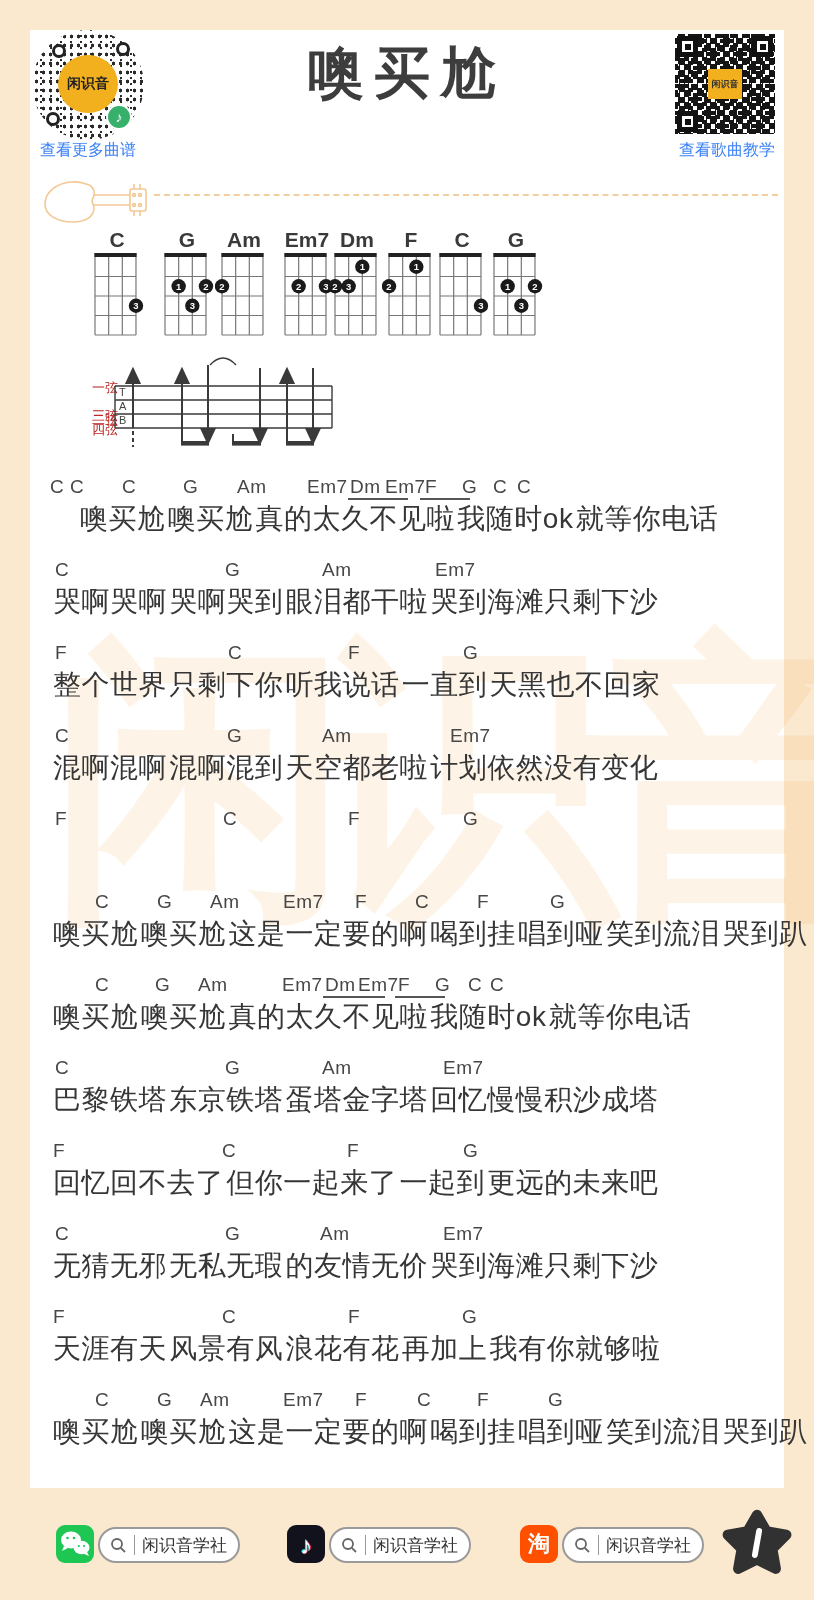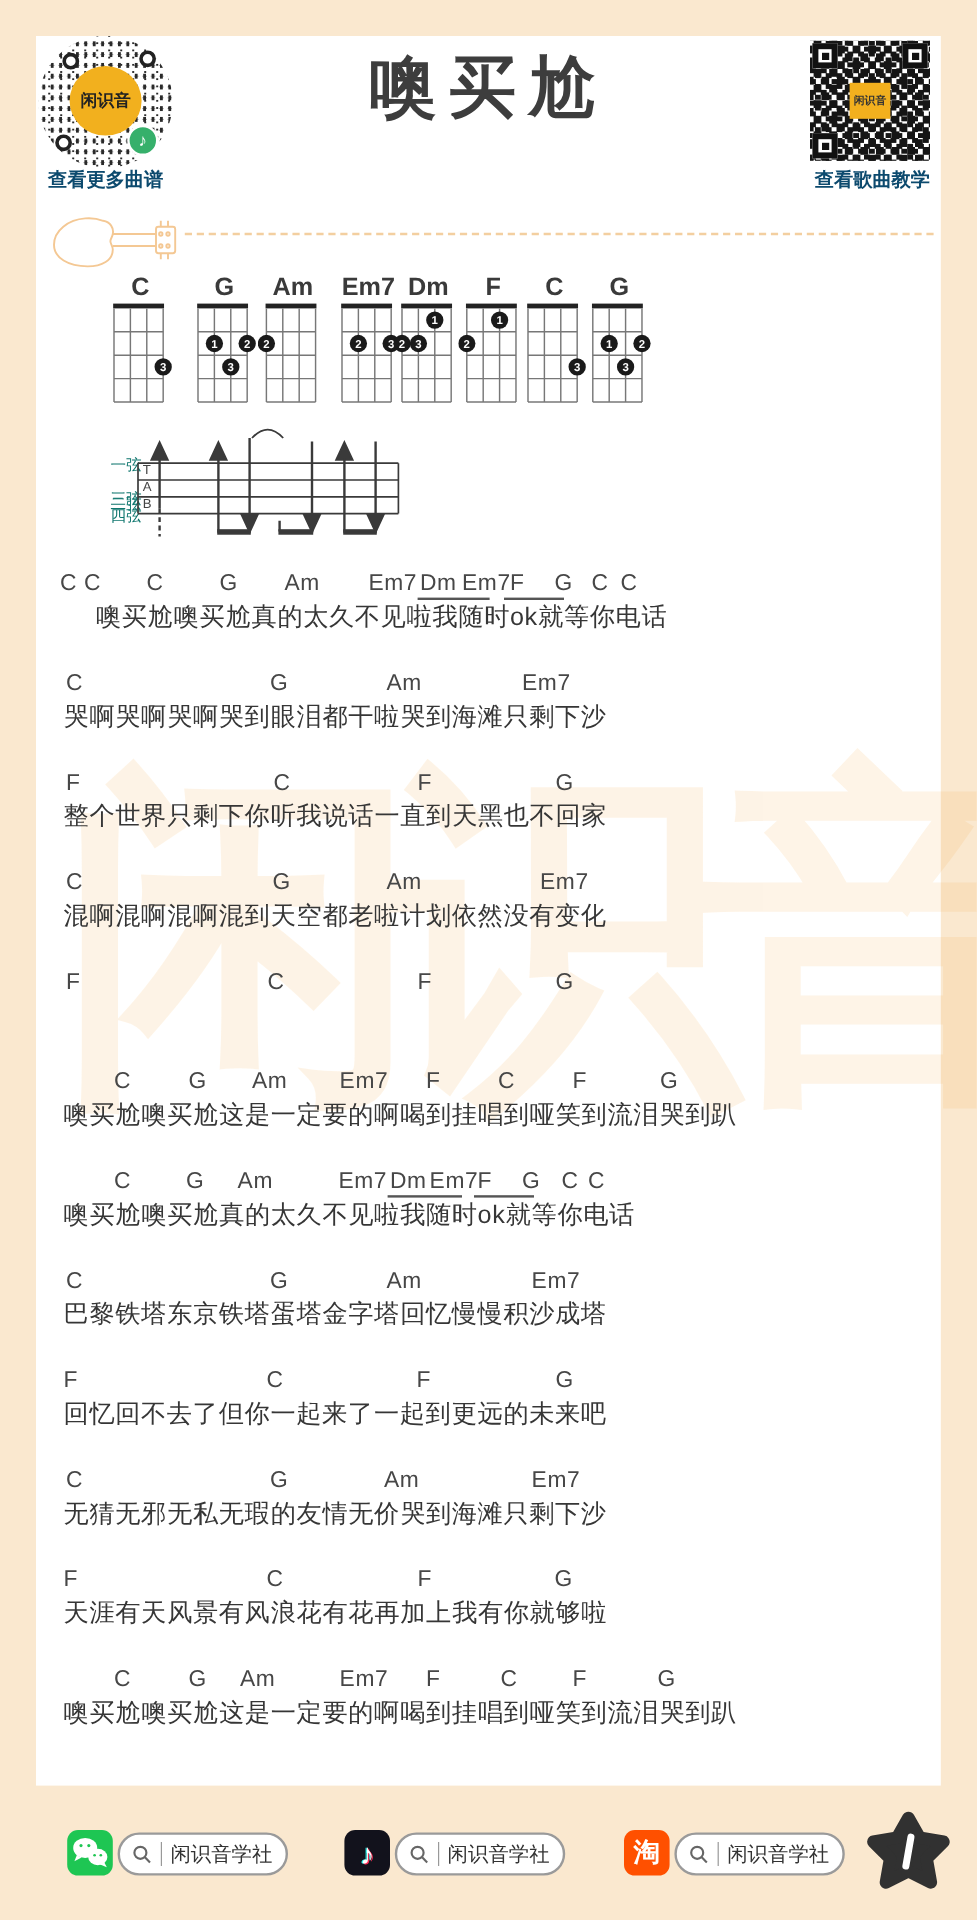--- a/index.html
+++ b/index.html
@@ -19,21 +19,21 @@
       background-size:7px 9px,10px 6px;background-position:1px 2px,4px 3px;}
   .qr-left-center{position:absolute;left:26px;top:25px;width:60px;height:58px;border-radius:50%;
       background:#f2b01e;display:flex;align-items:center;justify-content:center;
       font-size:14px;font-weight:bold;color:#222;}
   .qr-left-badge{position:absolute;left:74px;top:74px;width:26px;height:26px;border-radius:50%;
       background:#36b06b;border:2px solid #fff;color:#fff;display:flex;align-items:center;
       justify-content:center;font-size:14px;box-sizing:border-box;}
   .qr-ring{position:absolute;width:8px;height:8px;border:3px solid #222;border-radius:50%;background:#fff;}
   .qr-ring.r1{left:20px;top:14px}.qr-ring.r2{left:84px;top:12px}.qr-ring.r3{left:14px;top:82px}
 
-  .cap{position:absolute;font-size:16px;color:#0c4a6e;font-weight:bold;}
+  .cap{position:absolute;font-size:16px;color:#3b82f6;}
   .cap-left{left:-3px;top:110px;width:122px;text-align:center;}
   .cap-right{left:642px;top:110px;width:110px;text-align:center;}
 
   .title{position:absolute;left:0;top:6px;width:100%;text-align:center;font-size:56px;
       font-weight:bold;color:#3d3d3d;letter-spacing:10px;}
   .keyline{position:absolute;left:0;top:82px;width:100%;text-align:center;font-size:20px;color:#454545;}
   .creditline{position:absolute;left:0;top:112px;width:100%;text-align:center;font-size:20px;color:#454545;}
 
   
   .qr-right{position:absolute;left:645px;top:4px;width:100px;height:100px;
@@ -48,30 +48,30 @@
   .guitar{position:absolute;left:4px;top:136px;}
   .divider{position:absolute;left:124px;top:164px;width:624px;border-top:2px dashed #f3cfa0;}
 
   
   .chordrow{position:absolute;left:0;top:198px;width:754px;height:120px;}
   .chd{position:absolute;top:0;width:58px;text-align:center;}
   .chd-label{font-size:21px;font-weight:bold;color:#3a3a3a;height:23px;line-height:23px;}
 
   
   .strum{position:absolute;left:0;top:322px;width:754px;height:135px;}
-  .slabel{position:absolute;left:54px;width:34px;text-align:right;font-size:13px;color:#0f766e;}
+  .slabel{position:absolute;left:54px;width:34px;text-align:right;font-size:13px;color:#b91c1c;}
   .tabl{position:absolute;left:89px;font-size:11px;color:#444;}
   .strumsvg{position:absolute;left:80px;top:0;}
 
   
   .lines{position:absolute;left:15px;top:440px;width:737px;}
   .line{position:relative;height:83px;}
   .ch{position:absolute;top:6px;font-size:19px;color:#474747;letter-spacing:.5px;white-space:nowrap;}
   .ul{position:absolute;top:28px;height:2px;background:#555;}
-  .ly{position:absolute;top:30px;font-size:21px;color:#363636;white-space:nowrap;
+  .ly{position:absolute;top:30px;font-size:28px;color:#363636;white-space:nowrap;
       word-spacing:-6px;letter-spacing:.5px;}
 
   
   .picon{position:absolute;width:38px;height:38px;border-radius:9px;top:1525px;}
   .picon.wechat{background:#1ec653;}
   .picon.douyin{background:#12121c;}
   .picon.taobao{background:#ff5000;color:#fff;display:flex;align-items:center;justify-content:center;
       font-size:22px;font-weight:bold;}
   .pill{position:absolute;top:1527px;width:142px;height:36px;border:2px solid #9a9a9a;border-radius:19px;
       background:#fff;display:flex;align-items:center;gap:7px;padding:0 10px;box-sizing:border-box;}

